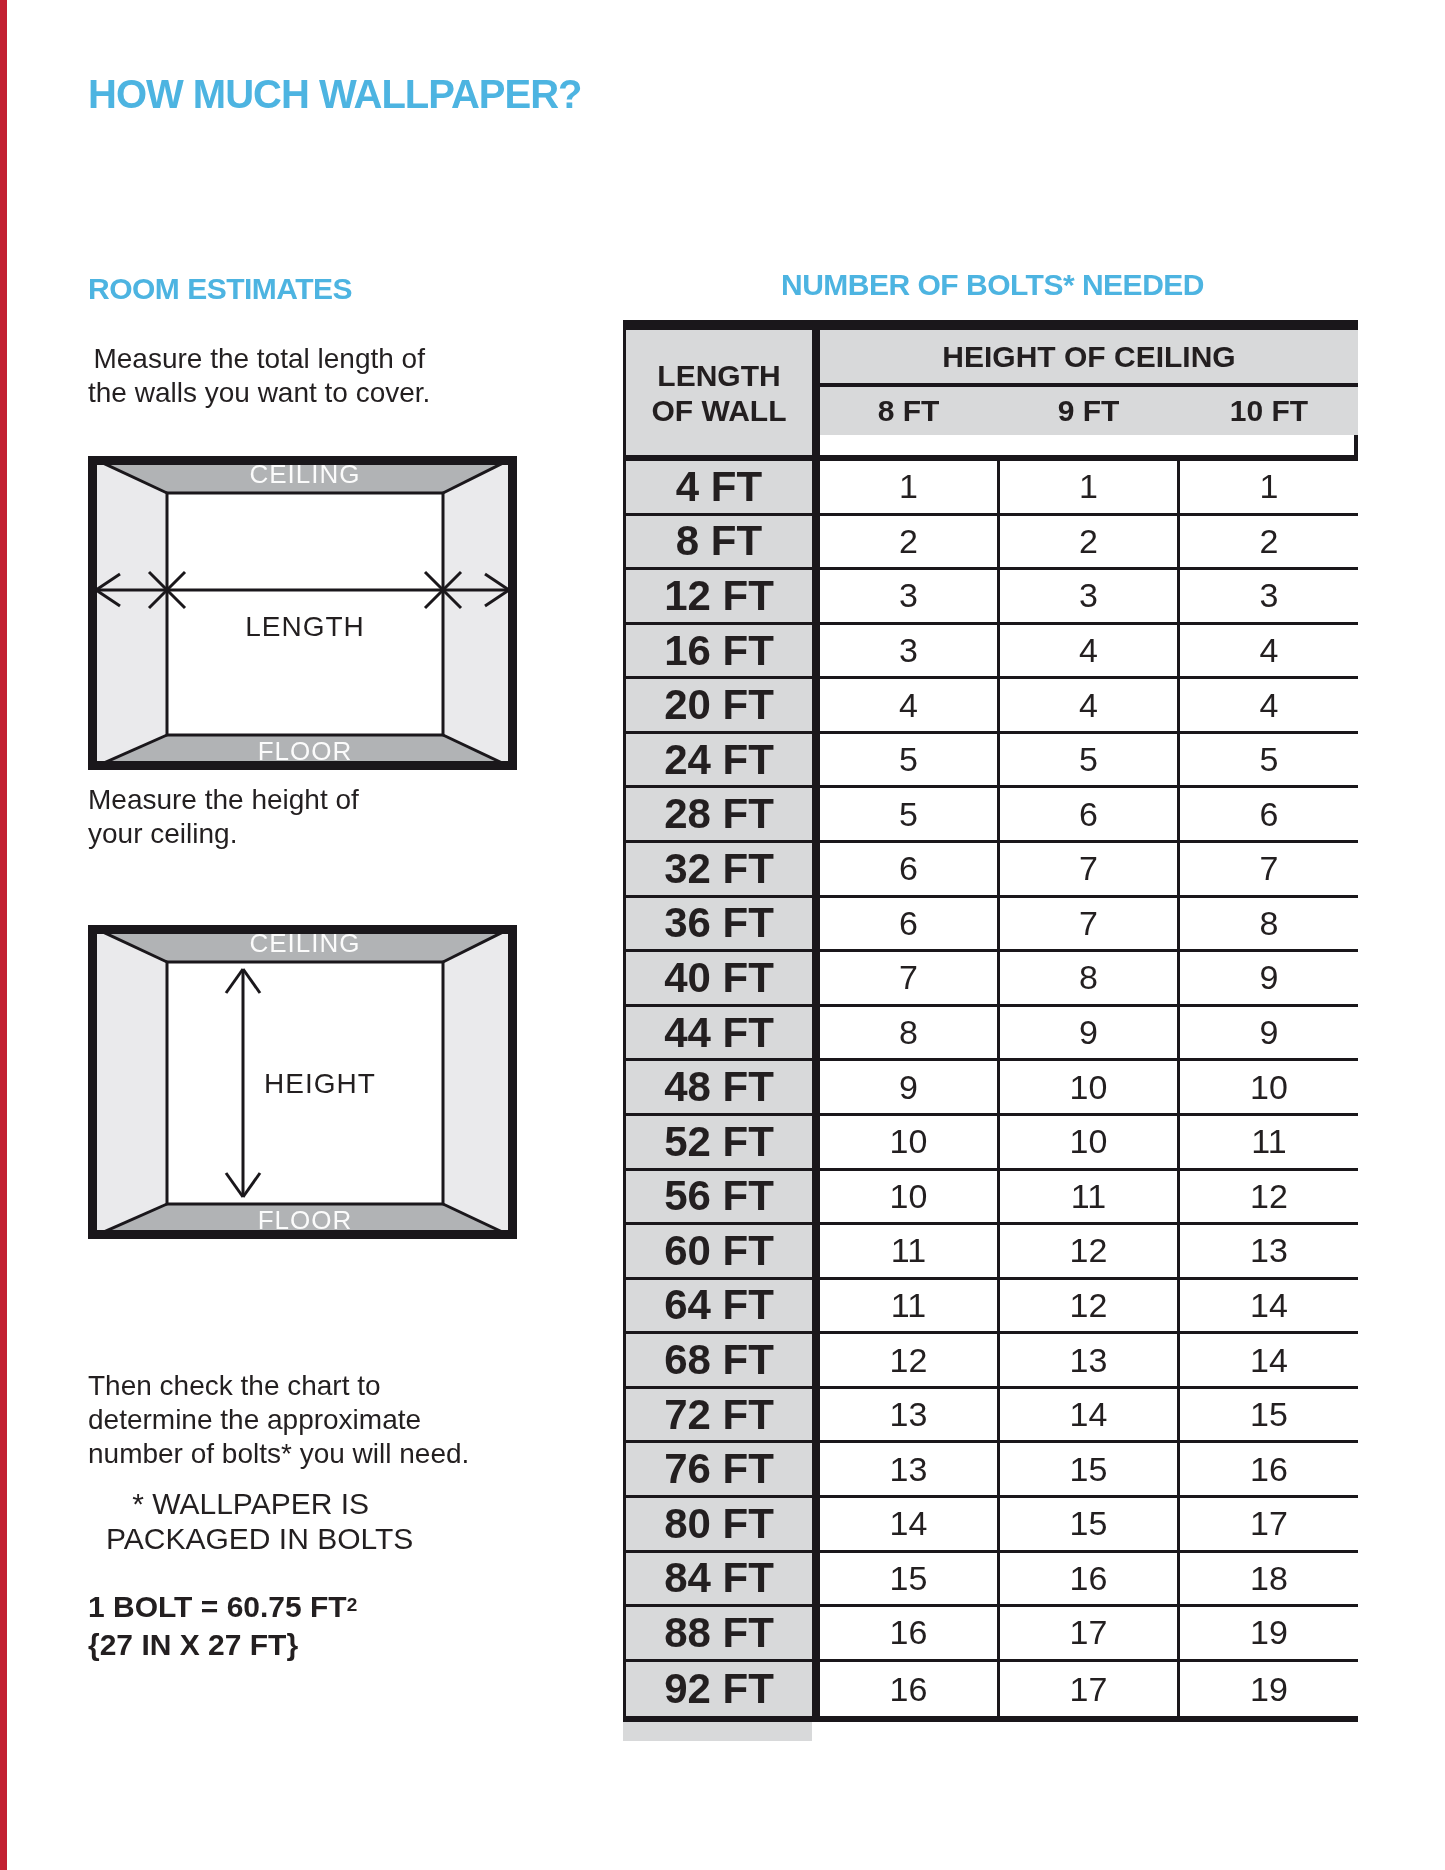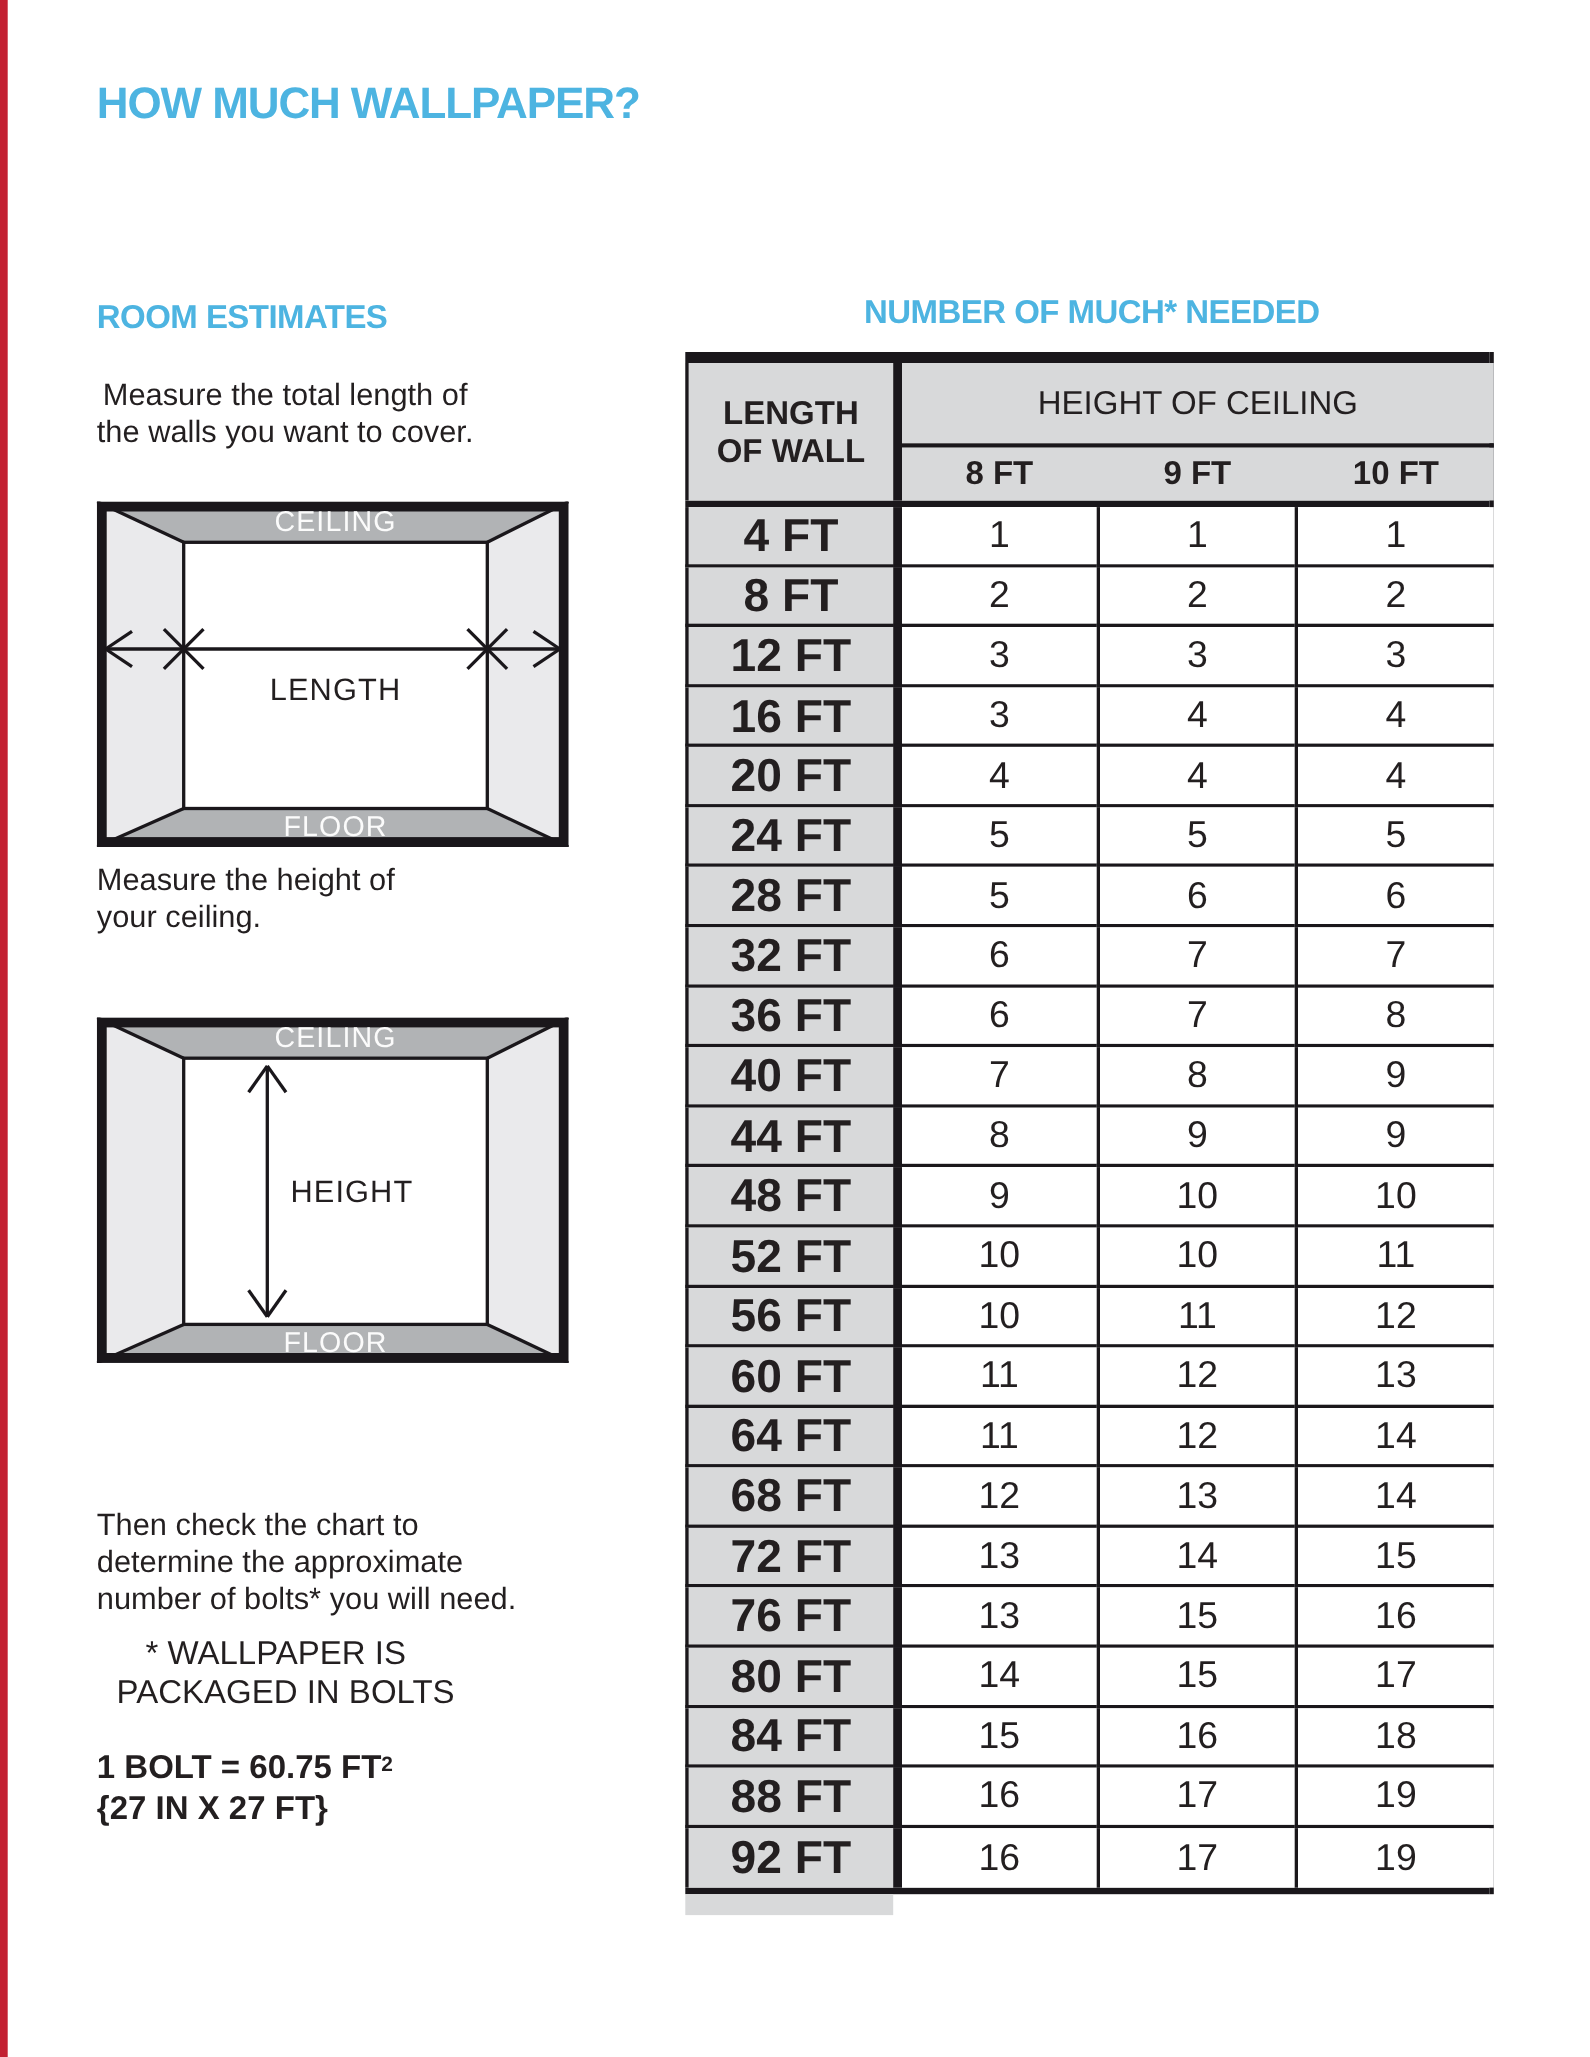--- a/index.html
+++ b/index.html
@@ -43,22 +43,22 @@
   .tbl-topbar{height:10px;background:var(--line);}
   .tbl-header{display:grid;grid-template-columns:189px 8px 538px;}
   .hdr-corner{
     background:var(--cellgray);border-left:3px solid var(--line);
     display:flex;flex-direction:column;align-items:center;justify-content:center;
     font-size:30px;font-weight:bold;line-height:35px;height:125px;
   }
   .hdr-thickdiv{background:var(--line);height:125px;}
   .hdr-right{display:flex;flex-direction:column;height:125px;}
   .hdr-group{
-    background:var(--cellgray);height:73px;display:flex;align-items:center;justify-content:center;
-    font-size:30px;font-weight:normal;
+    background:var(--cellgray);height:53px;display:flex;align-items:center;justify-content:center;
+    font-size:30px;font-weight:bold;
   }
   .hdr-subdiv{height:4px;background:var(--line);}
   .hdr-cols{background:var(--cellgray);height:48px;display:grid;grid-template-columns:177px 3px 177px 3px 178px;}
   .hdr-col{display:flex;align-items:center;justify-content:center;font-size:30px;font-weight:bold;}
   .hdr-bottom{height:6px;background:var(--line);}
   .tbl-rows{display:grid;grid-template-columns:189px 8px 177px 3px 177px 3px 178px;grid-auto-rows:54.58px;}
   .cell{display:flex;align-items:center;justify-content:center;border-bottom:3px solid var(--line);}
   .cell.lbl{
     background:var(--cellgray);border-left:3px solid var(--line);
     font-size:42px;font-weight:bold;
@@ -154,21 +154,21 @@
 <div class="footnote">
   <div>* WALLPAPER IS</div>
   <div class="indent">PACKAGED IN BOLTS</div>
 </div>
 
 <div class="bolt-info">
   <div><span>1 BOLT = 60.75 FT</span><sup>2</sup></div>
   <div>{27 IN X 27 FT}</div>
 </div>
 
-<div class="section-head bolts-needed">NUMBER OF MUCH* NEEDED</div>
+<div class="section-head bolts-needed">NUMBER OF BOLTS* NEEDED</div>
 
 <div class="tbl">
   <div class="tbl-inner">
     <div class="tbl-topbar"></div>
     <div class="tbl-header">
       <div class="hdr-corner">
         <div>LENGTH</div>
         <div>OF WALL</div>
       </div>
       <div class="hdr-thickdiv"></div>

